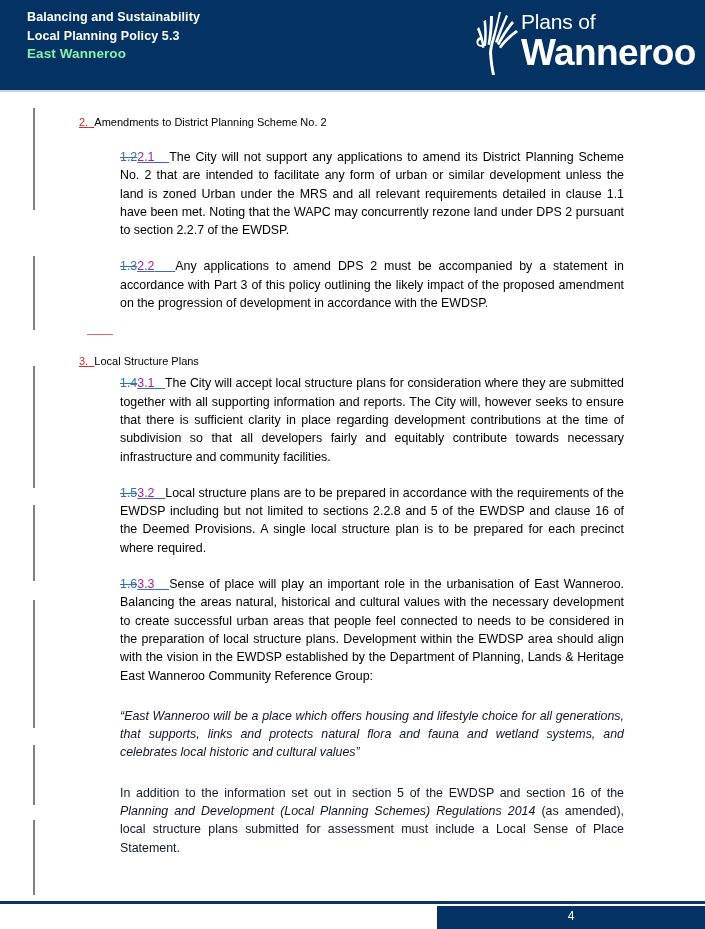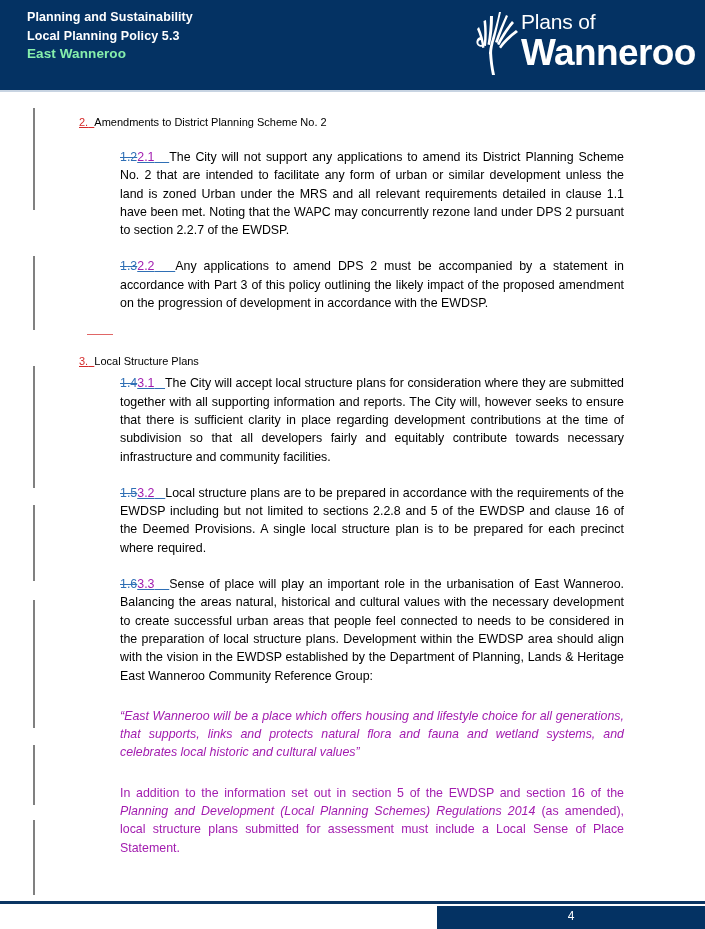--- a/index.html
+++ b/index.html
@@ -142,21 +142,21 @@
     color: #a21caf;
     text-decoration: underline;
     text-decoration-color: #2f6fb5;
   }
 
   .para {
     margin: 0;
     font-size: 12.4px;
     line-height: 18.3px;
     text-align: justify;
-    color: #a21caf;
+    color: #0f172a;
   }
   .para.indent {
     padding-left: 41px;
   }
   .quote {
     font-style: italic;
   }
   .ital { font-style: italic; }
 
   .deleted-rule {
@@ -190,21 +190,21 @@
     text-align: center;
     color: #ffffff;
     font-size: 12px;
   }
 </style>
 </head>
 <body>
 
 <div class="header">
   <div class="header-titles">
-    <div class="header-line">Planning and Sustainability</div>
+    <div class="header-line">Balancing and Sustainability</div>
     <div class="header-line">Local Planning Policy 5.3</div>
     <div class="header-line accent">East Wanneroo</div>
   </div>
 
   <div class="logo">
     <div class="logo-mark">
       <svg viewBox="0 0 52 66" width="52" height="66" aria-hidden="true">
         <g fill="#ffffff">
           <path d="M30 2 C28 12, 25 22, 22 32 C21 36, 20 40, 20 44 L23 44 C23 39, 24 34, 26 28 C28 20, 30 10, 32 2 Z"></path>
           <path d="M37 5 C33 14, 29 23, 26 32 L28.6 33 C31.5 24, 35 15, 39 6 Z"></path>

